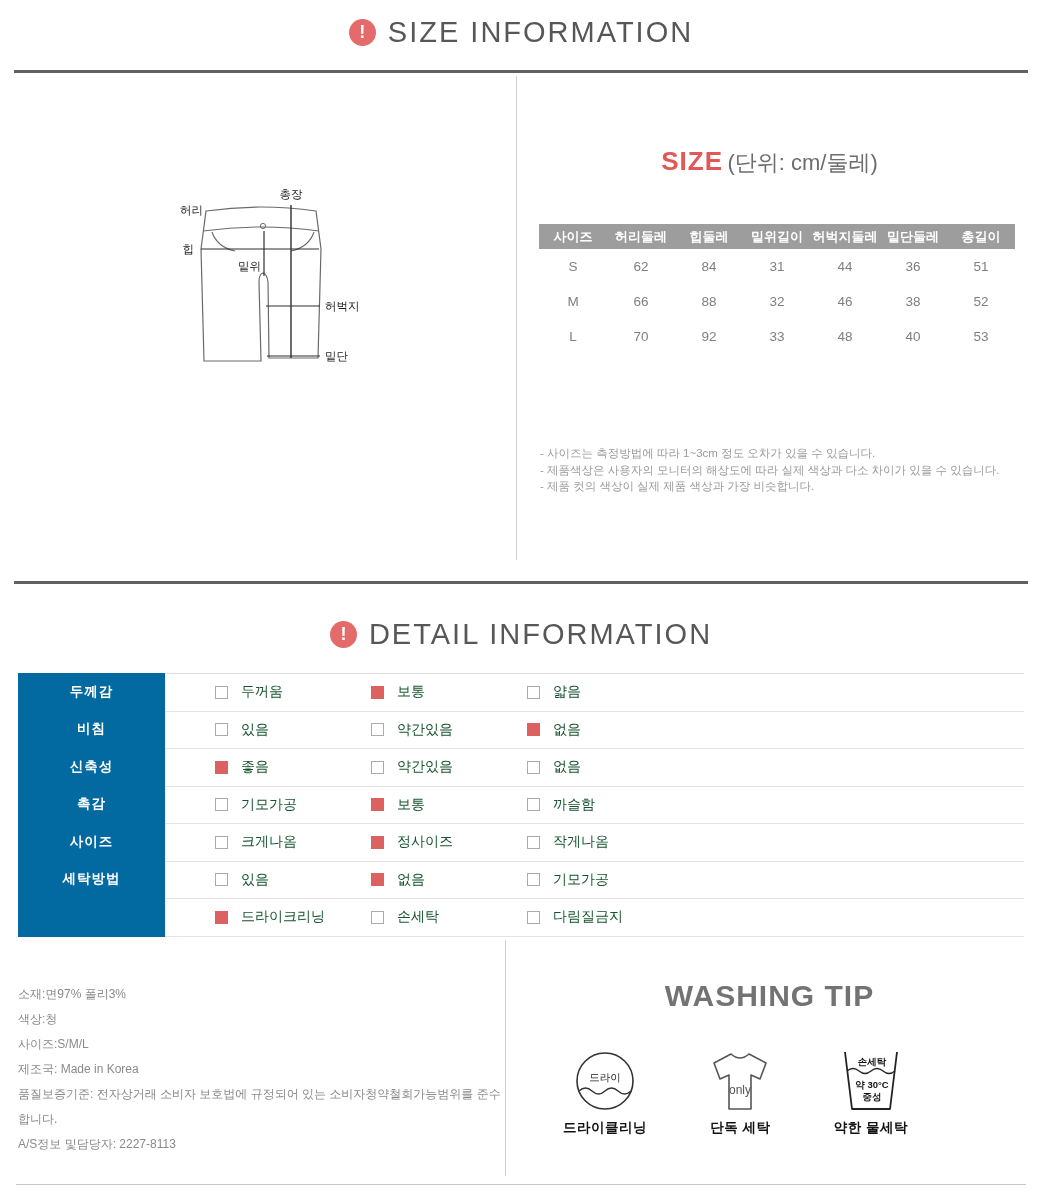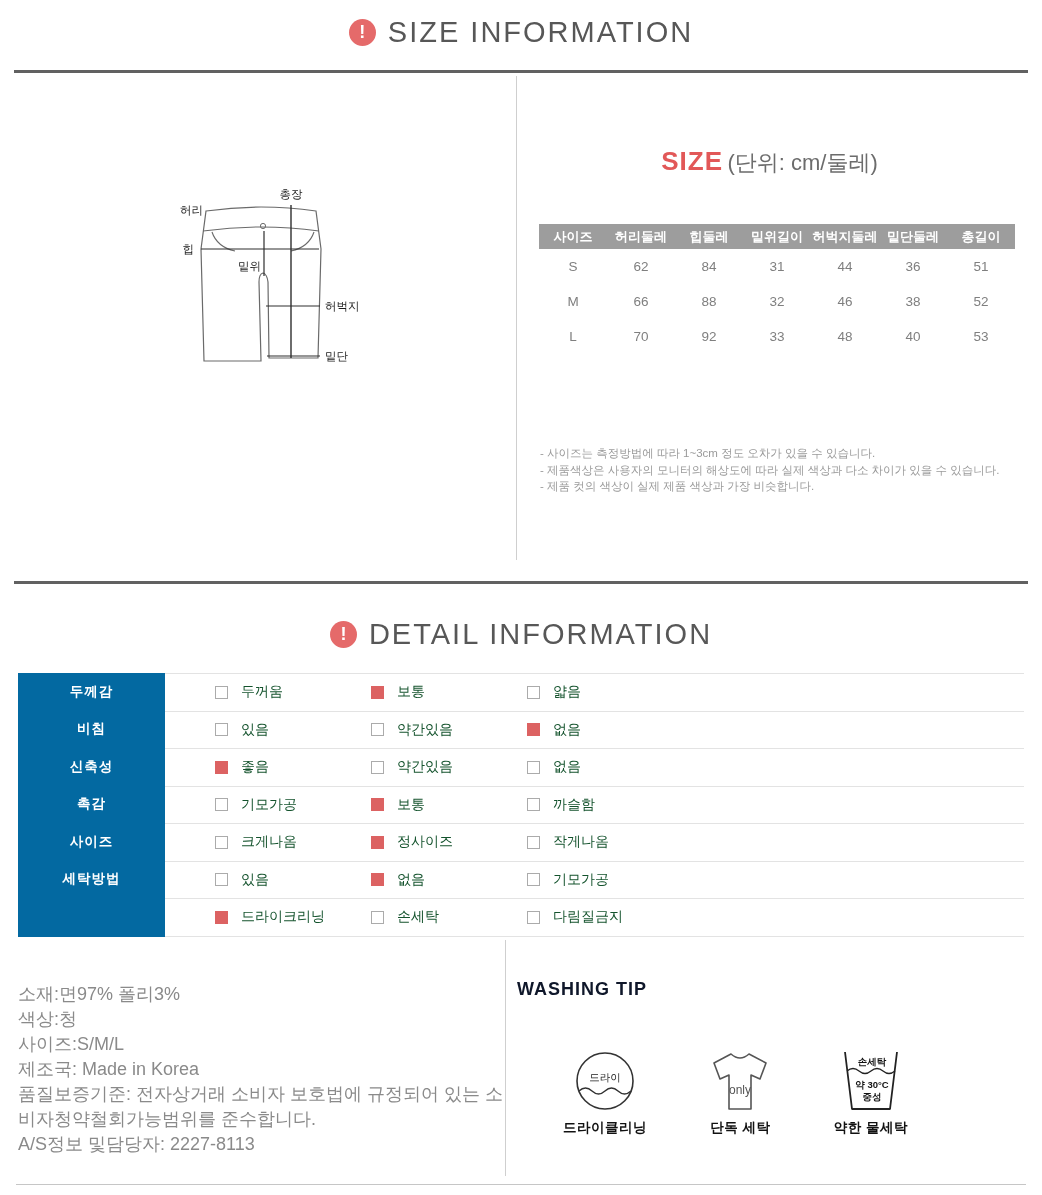--- a/index.html
+++ b/index.html
@@ -35,23 +35,23 @@
   .dt-labels .dt-label { height:37.5px; display:flex; align-items:center; justify-content:center;
                          color:#fff; font-weight:bold; font-size:13.5px; letter-spacing:1px; }
   .dt-content { flex:1; border-top:1px solid #e3e3e3; }
   .dt-row { height:37.5px; display:flex; align-items:center; border-bottom:1px solid #e3e3e3; padding-left:50px; }
   .opt { width:156px; display:flex; align-items:center; gap:13px; }
   .cb { width:13px; height:13px; border:1px solid #ababab; background:#fff; flex:0 0 auto; }
   .cb.checked { background:#dc6262; border-color:#dc6262; }
   .opt span.optlabel { color:#14532d; font-size:14px; }
 
   
-  .product-info { position:absolute; left:18px; top:982px; width:492px; color:#8a8a8a; font-size:18px; line-height:25px; }
-  .washing-title { position:absolute; left:517px; top:979px; width:505px; 
-                   color:#0f172a; font-size:18px; font-weight:bold; letter-spacing:1px; }
+  .product-info { position:absolute; left:18px; top:982px; width:492px; color:#8a8a8a; font-size:12px; line-height:25px; }
+  .washing-title { position:absolute; left:517px; top:979px; width:505px; text-align:center;
+                   color:#737373; font-size:30px; font-weight:bold; letter-spacing:1px; }
   .washing-items { position:absolute; left:563px; top:1050px; width:345px; display:flex; justify-content:space-between; }
   .wash-item { display:flex; flex-direction:column; align-items:center; }
   .wash-label { margin-top:5px; font-weight:bold; color:#111; font-size:13.5px; letter-spacing:0.5px; }
   svg text { font-family:"Liberation Sans","DejaVu Sans",sans-serif; }
 </style>
 </head>
 <body>
 
 <div class="page">
 

